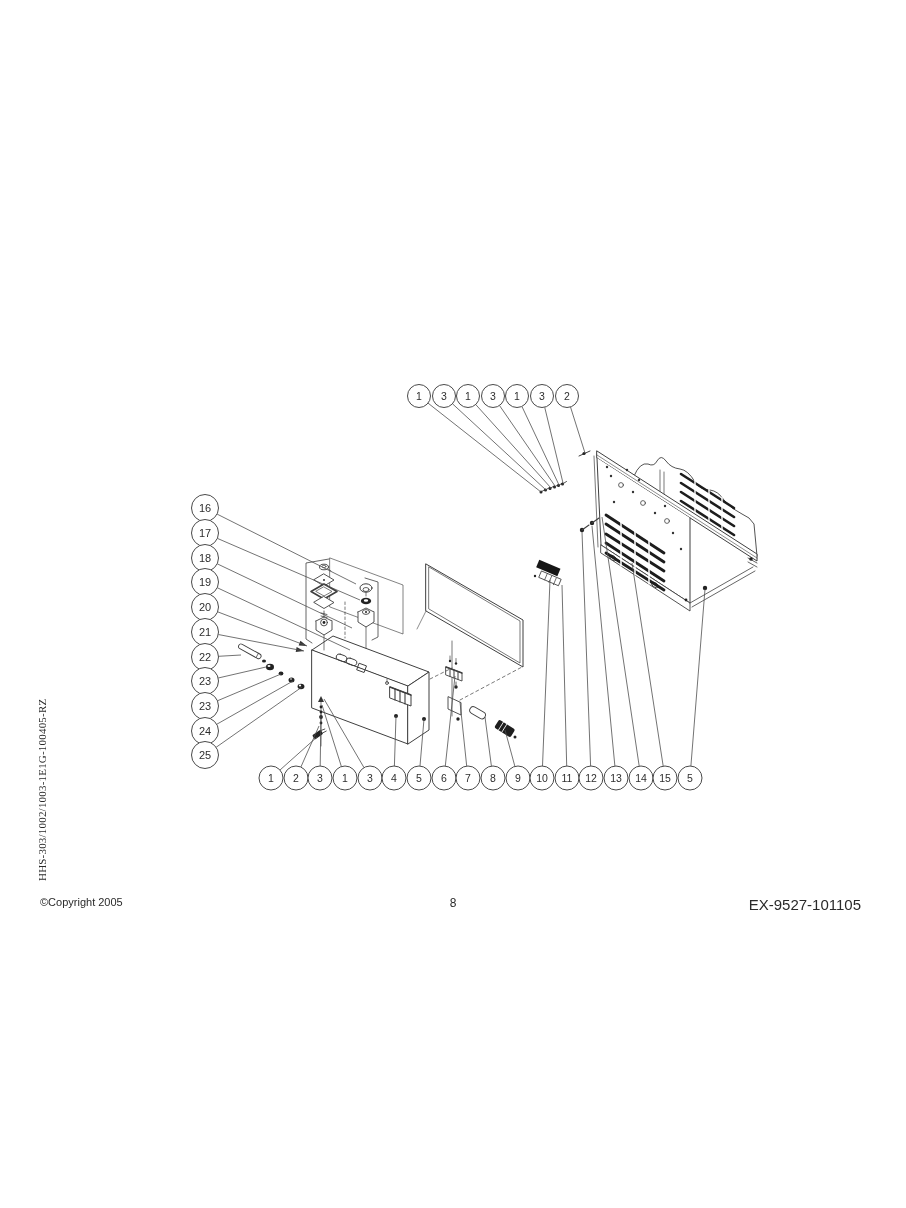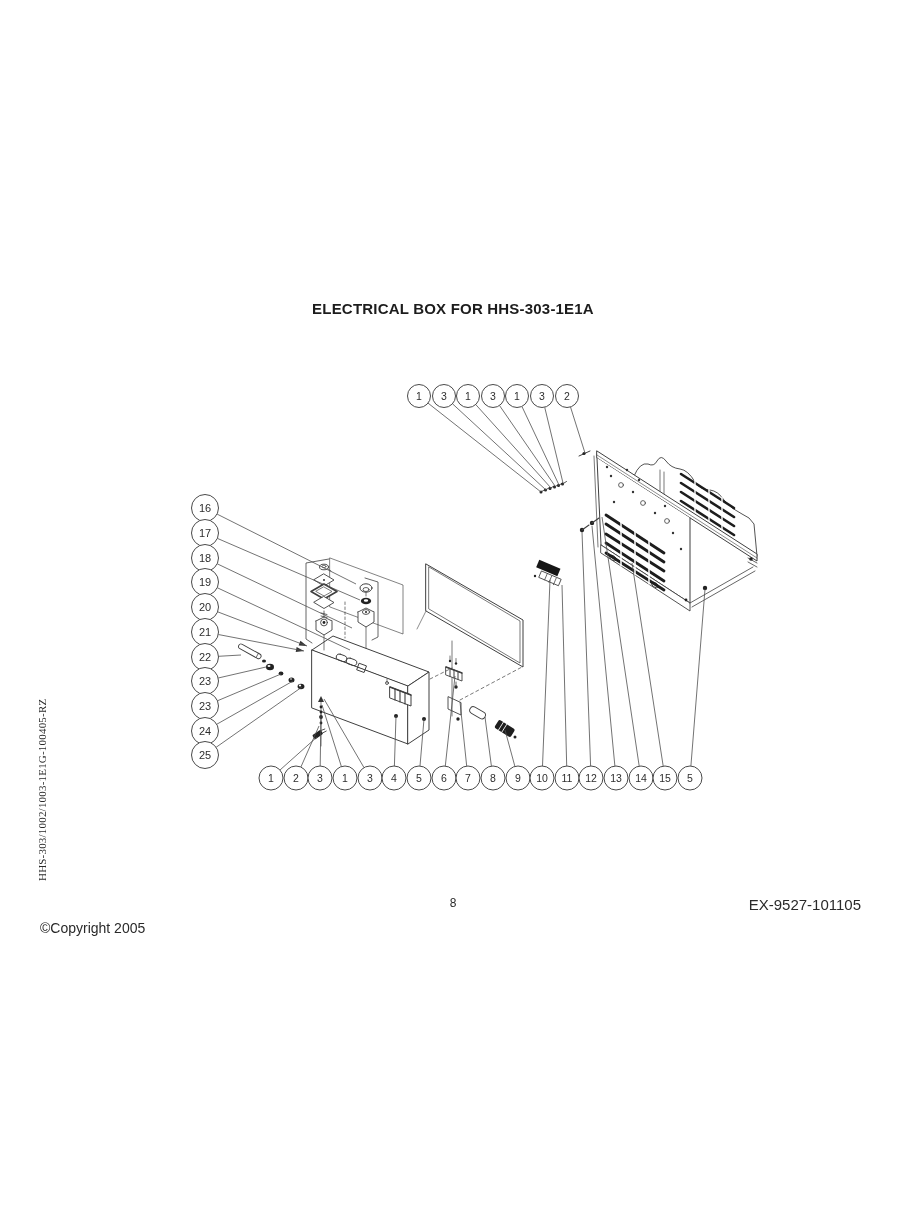--- a/index.html
+++ b/index.html
@@ -11,31 +11,30 @@
   .title{
     position:absolute;top:300px;left:0;right:0;text-align:center;
     font-size:15px;font-weight:bold;letter-spacing:.2px;color:#1c1c1c;
   }
   svg{position:absolute;top:0;left:0;}
   .side-code{
     position:absolute;left:36px;top:881px;transform:rotate(-90deg);
     transform-origin:0 0;font-family:"Liberation Serif",serif;
     font-size:11px;letter-spacing:.2px;color:#2a2a2a;white-space:nowrap;
   }
-  .footer-left{position:absolute;left:40px;top:920px;font-size:14px;color:#2a2a2a;}
+  .footer-left{position:absolute;left:40px;top:896px;font-size:11px;color:#2a2a2a;}
   .footer-center{position:absolute;left:0;right:0;top:896px;text-align:center;font-size:12px;color:#2a2a2a;}
   .footer-right{position:absolute;right:45px;top:896px;font-size:15px;color:#2a2a2a;}
   .callout-num{font-family:"Liberation Sans",sans-serif;fill:#2e2e2e;}
 </style>
 </head>
 <body>
 
 <div class="page">
 
-  <div class="title">ELECTRICAL BOX FOR HHS-303-1E1A</div>
 
   <svg width="906" height="1208" viewBox="0 0 906 1208">
     <g id="art" stroke="#3f3f3f" stroke-width="0.9" fill="none" stroke-linecap="round" stroke-linejoin="round">
 
       <g>
 
         <path fill="#ffffff" d="M634,476 Q640,462 648,464 Q654,467 657,461 Q661,454 666,461 Q671,468 680,469 Q688,470 695,482 Q700,490 710,490 Q718,491 724,500 Q731,509 742,514 Q750,517 754,524 L757,556 Z"></path>
 
         <g stroke="#1d1d1d" stroke-width="2.6">
           <line x1="681" y1="474" x2="734" y2="508"></line>

